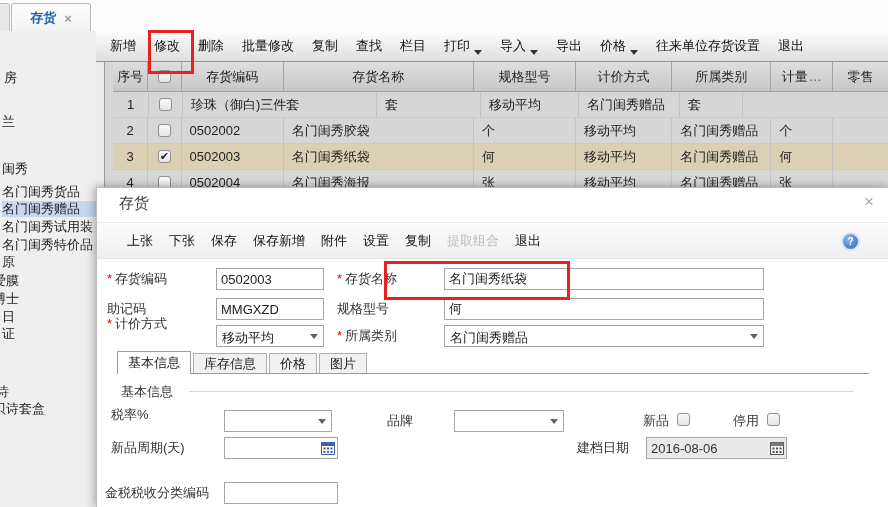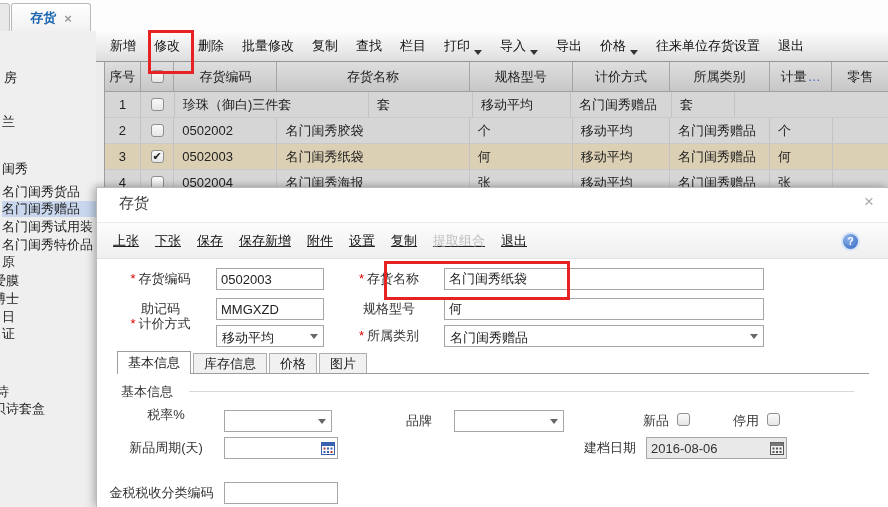--- a/index.html
+++ b/index.html
@@ -23,21 +23,21 @@
   .mtoolbar{position:absolute;left:96px;top:31px;width:792px;height:31px;background:linear-gradient(#fdfdfd,#dedede);
             border-bottom:1px solid #969696;display:flex;align-items:center;gap:18px;padding-left:14px;box-sizing:border-box;}
   .vdiv{position:absolute;left:97px;top:32px;width:5px;height:29px;border-left:2px solid #3a639e;border-right:2px solid #3a639e;}
   .tbtn{white-space:nowrap;color:#111;cursor:pointer;display:flex;align-items:flex-end;gap:4px;}
   .caret{width:0;height:0;border-left:4px solid transparent;border-right:4px solid transparent;border-top:5px solid #333;display:inline-block;}
 
   
   .redbox{position:absolute;border:3px solid #e62222;z-index:60;pointer-events:none;}
 
   
-  .grid{position:absolute;left:104px;top:62px;width:784px;height:129px;background:#d6d6d6;border-left:1px solid #9e9e9e;box-sizing:border-box;}
+  .grid{position:absolute;left:104px;top:62px;width:784px;height:129px;background:#d6d6d6;border-left:1px solid #9e9e9e;box-sizing:border-box;padding-left:8px;}
   .g-head{display:flex;height:29px;background:linear-gradient(#dedede,#c7c7c7);border-bottom:1px solid #a0a0a0;}
   .g-head .cell{border-right:1px solid #a5a5a5;display:flex;align-items:center;justify-content:center;font-size:13px;color:#1f1f1f;}
   .g-row{display:flex;height:25px;background:#d6d6d6;border-bottom:1px solid #c9c9c9;}
   .g-row.sel{background:#dbcfb4;}
   .g-row .cell{border-right:1px solid #c3c3c3;display:flex;align-items:center;overflow:hidden;white-space:nowrap;}
   .c0{width:35px;justify-content:center;}
   .c1{width:33px;justify-content:center;}
   .c2{width:104px;padding-left:8px;box-sizing:border-box;}
   .c3{width:194px;padding-left:8px;box-sizing:border-box;}
   .c4{width:104px;padding-left:8px;box-sizing:border-box;}
@@ -51,27 +51,27 @@
   .cb{width:13px;height:13px;border:1px solid #8f8f8f;border-radius:3px;background:linear-gradient(#fafafa,#e6e6e6);
       display:inline-flex;align-items:center;justify-content:center;font-size:11px;color:#222;line-height:1;cursor:pointer;box-sizing:border-box;}
 
   
   .dialog{position:absolute;left:96px;top:187px;width:792px;height:320px;background:#fff;z-index:30;
           border:1px solid #bcbcbc;border-right:none;border-bottom:none;box-shadow:-4px 0 8px rgba(0,0,0,.18),0 -2px 6px rgba(0,0,0,.12);box-sizing:border-box;}
   .d-title{position:absolute;left:22px;top:6px;font-size:15px;color:#3c3c3c;}
   .d-close{position:absolute;right:14px;top:4px;font-size:17px;color:#ababab;cursor:pointer;}
   .d-sep{position:absolute;left:0;top:34px;width:100%;border-top:1px solid #ececec;}
   .d-toolbar{position:absolute;left:0;top:35px;width:100%;height:36px;background:linear-gradient(#fcfcfc,#efefef);
-             border-bottom:1px solid #e3e3e3;display:flex;align-items:center;gap:16px;padding-left:16px;box-sizing:border-box;text-decoration:underline;}
+             border-bottom:1px solid #e3e3e3;display:flex;align-items:center;gap:16px;padding-left:30px;box-sizing:border-box;}
   .d-toolbar .tbtn.dis{color:#bdbdbd;cursor:default;}
   .help{position:absolute;right:30px;top:46px;width:15px;height:15px;border-radius:50%;
         background:radial-gradient(circle at 35% 30%, #8fb4ea, #2f63c1);color:#fff;font-size:10px;font-weight:bold;
         display:flex;align-items:center;justify-content:center;box-shadow:0 0 0 2px #d6e4f8;cursor:pointer;}
 
-  .flabel{position:absolute;height:22px;line-height:22px;text-align:center;color:#333;white-space:nowrap;}
+  .flabel{position:absolute;height:22px;line-height:22px;text-align:left;color:#333;white-space:nowrap;}
   .req{color:#dd0000;margin-right:3px;}
   .inp{position:absolute;height:22px;border:1px solid #a6a6a6;box-sizing:border-box;font:13px "Liberation Sans","DejaVu Sans",sans-serif;
        padding:0 4px;color:#222;background:#fff;}
   .inp:disabled,.inp.dis{background:#e9e9e9;color:#333;}
   .selbox{position:absolute;height:22px;border:1px solid #a6a6a6;box-sizing:border-box;background:#fff;cursor:pointer;}
   .selbox .val{position:absolute;left:5px;top:3px;white-space:nowrap;}
   .selbox .arr{position:absolute;right:5px;top:8px;width:0;height:0;border-left:4px solid transparent;border-right:4px solid transparent;border-top:5px solid #666;}
   .iwrap{position:absolute;}
   .iwrap .inp{left:0;top:0;width:100%;}
   .iwrap svg{position:absolute;right:3px;top:4px;}

